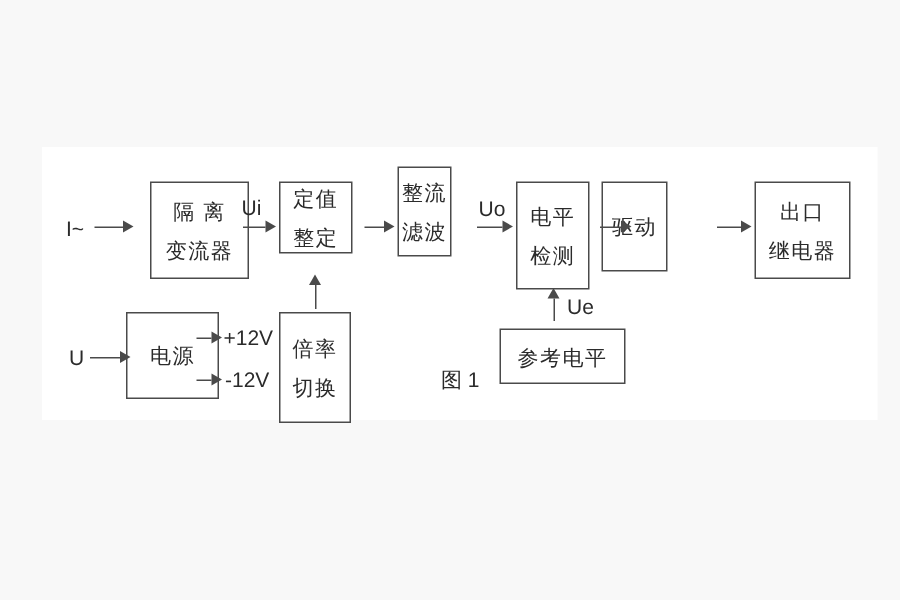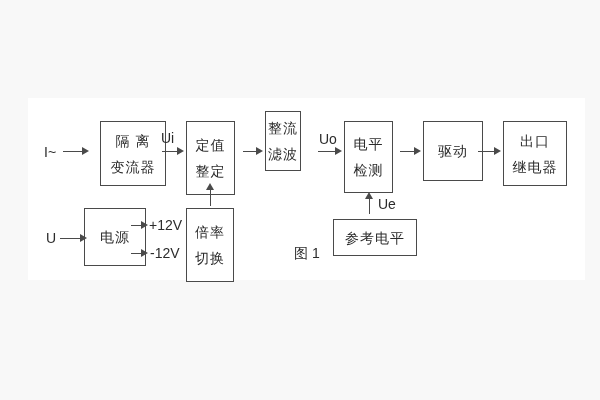--- a/index.html
+++ b/index.html
@@ -39,36 +39,36 @@
 </head>
 <body>
 
 <div class="panel"></div>
 
 <div class="box" style="left:100px;top:121px;width:66px;height:65px">
   <span>隔 离</span>
   <span>变流器</span>
 </div>
 
-<div class="box" style="left:186px;top:121px;width:49px;height:74px">
+<div class="box" style="left:186px;top:121px;width:49px;height:48px">
   <span>定值</span>
   <span>整定</span>
 </div>
 
 <div class="box" style="left:265px;top:111px;width:36px;height:60px">
   <span>整流</span>
   <span>滤波</span>
 </div>
 
 <div class="box" style="left:344px;top:121px;width:49px;height:72px">
   <span>电平</span>
   <span>检测</span>
 </div>
 
-<div class="box" style="left:423px;top:121px;width:60px;height:60px">
+<div class="box" style="left:401px;top:121px;width:44px;height:60px">
   <span>驱动</span>
 </div>
 
 <div class="box" style="left:503px;top:121px;width:64px;height:65px">
   <span>出口</span>
   <span>继电器</span>
 </div>
 
 <div class="box" style="left:84px;top:208px;width:62px;height:58px">
   <span>电源</span>

